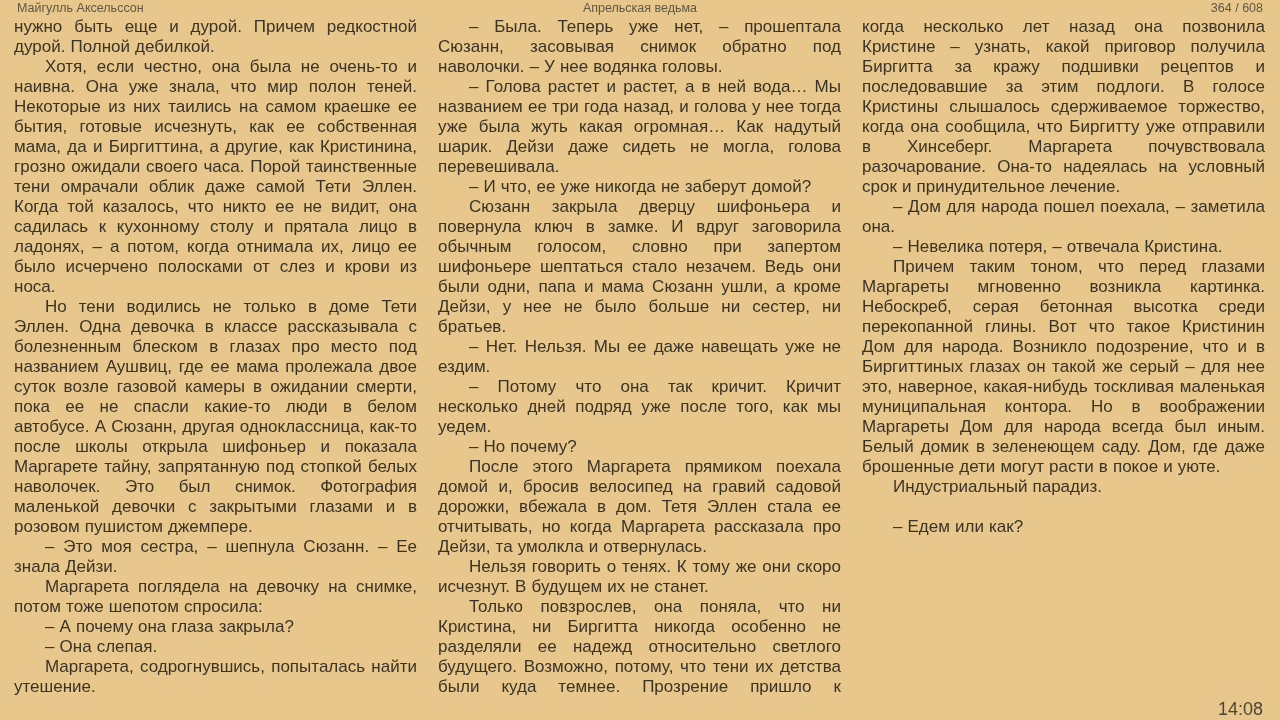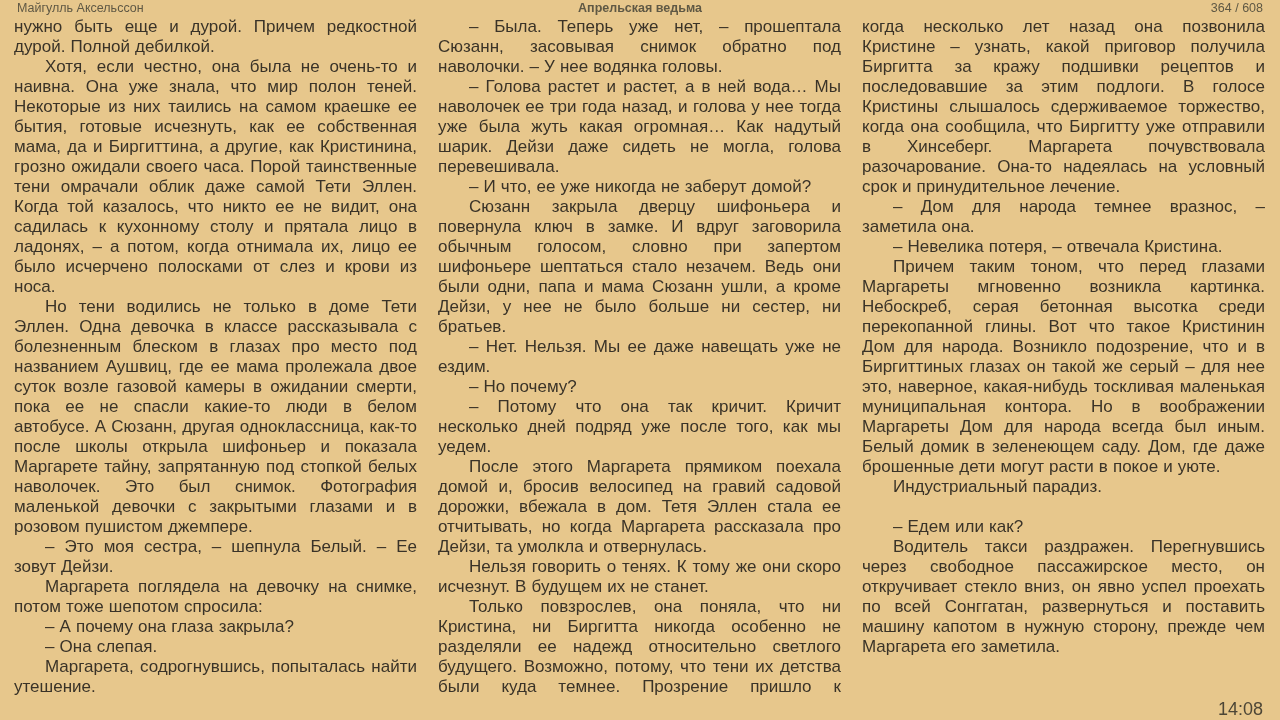--- a/index.html
+++ b/index.html
@@ -16,21 +16,21 @@
     font-family:"Liberation Sans","DejaVu Sans",sans-serif;
     position:relative;
     overflow:hidden;
   }
   .header{
     position:absolute;top:0;left:0;right:0;height:17px;
     font-size:12.5px;line-height:17px;
     color:var(--header-text);
   }
   .h-left{position:absolute;left:17px;top:0;white-space:nowrap;}
-  .h-center{position:absolute;left:0;right:0;top:0;text-align:center;white-space:nowrap;font-weight:bold;}
+  .h-center{position:absolute;left:0;right:0;top:0;text-align:center;white-space:nowrap;}
   .h-right{position:absolute;right:17px;top:0;white-space:nowrap;}
   .columns{
     position:absolute;left:14px;right:15px;top:17px;bottom:23px;
     display:flex;gap:21px;
   }
   .column{
     flex:1 1 0;
     min-width:0;
     overflow:hidden;
     font-size:17px;
@@ -58,44 +58,43 @@
     <span class="h-left">Майгулль Аксельссон</span>
     <span class="h-center">Апрельская ведьма</span>
     <span class="h-right">364 / 608</span>
   </div>
 
   <div class="columns">
     <div class="column">
         <p class="noindent">нужно быть еще и дурой. Причем редкостной дурой. Полной дебилкой.</p>
         <p class="indent">Хотя, если честно, она была не очень-то и наивна. Она уже знала, что мир полон теней. Некоторые из них таились на самом краешке ее бытия, готовые исчезнуть, как ее собственная мама, да и Биргиттина, а другие, как Кристинина, грозно ожидали своего часа. Порой таинственные тени омрачали облик даже самой Тети Эллен. Когда той казалось, что никто ее не видит, она садилась к кухонному столу и прятала лицо в ладонях, – а потом, когда отнимала их, лицо ее было исчерчено полосками от слез и крови из носа.</p>
         <p class="indent">Но тени водились не только в доме Тети Эллен. Одна девочка в классе рассказывала с болезненным блеском в глазах про место под названием Аушвиц, где ее мама пролежала двое суток возле газовой камеры в ожидании смерти, пока ее не спасли какие-то люди в белом автобусе. А Сюзанн, другая одноклассница, как-то после школы открыла шифоньер и показала Маргарете тайну, запрятанную под стопкой белых наволочек. Это был снимок. Фотография маленькой девочки с закрытыми глазами и в розовом пушистом джемпере.</p>
-        <p class="indent">– Это моя сестра, – шепнула Белый. – Ее зовут Дейзи.</p>
+        <p class="indent">– Это моя сестра, – шепнула Сюзанн. – Ее знала Дейзи.</p>
         <p class="indent">Маргарета поглядела на девочку на снимке, потом тоже шепотом спросила:</p>
         <p class="indent">– А почему она глаза закрыла?</p>
         <p class="indent">– Она слепая.</p>
         <p class="indent">Маргарета, содрогнувшись, попыталась найти утешение.</p>
       </div>
     <div class="column">
         <p class="indent">– Была. Теперь уже нет, – прошептала Сюзанн, засовывая снимок обратно под наволочки. – У нее водянка головы.</p>
-        <p class="indent">– Голова растет и растет, а в ней вода… Мы наволочек ее три года назад, и голова у нее тогда уже была жуть какая огромная… Как надутый шарик. Дейзи даже сидеть не могла, голова перевешивала.</p>
+        <p class="indent">– Голова растет и растет, а в ней вода… Мы названием ее три года назад, и голова у нее тогда уже была жуть какая огромная… Как надутый шарик. Дейзи даже сидеть не могла, голова перевешивала.</p>
         <p class="indent">– И что, ее уже никогда не заберут домой?</p>
         <p class="indent">Сюзанн закрыла дверцу шифоньера и повернула ключ в замке. И вдруг заговорила обычным голосом, словно при запертом шифоньере шептаться стало незачем. Ведь они были одни, папа и мама Сюзанн ушли, а кроме Дейзи, у нее не было больше ни сестер, ни братьев.</p>
         <p class="indent">– Нет. Нельзя. Мы ее даже навещать уже не ездим.</p>
+        <p class="indent">– Потому что она так кричит. Кричит несколько дней подряд уже после того, как мы уедем.</p>
         <p class="indent">– Но почему?</p>
-        <p class="indent">– Потому что она так кричит. Кричит несколько дней подряд уже после того, как мы уедем.</p>
         <p class="indent">После этого Маргарета прямиком поехала домой и, бросив велосипед на гравий садовой дорожки, вбежала в дом. Тетя Эллен стала ее отчитывать, но когда Маргарета рассказала про Дейзи, та умолкла и отвернулась.</p>
         <p class="indent">Нельзя говорить о тенях. К тому же они скоро исчезнут. В будущем их не станет.</p>
         <p class="indent">Только повзрослев, она поняла, что ни Кристина, ни Биргитта никогда особенно не разделяли ее надежд относительно светлого будущего. Возможно, потому, что тени их детства были куда темнее. Прозрение пришло к Маргарете,</p>
       </div>
     <div class="column">
         <p class="noindent">когда несколько лет назад она позвонила Кристине – узнать, какой приговор получила Биргитта за кражу подшивки рецептов и последовавшие за этим подлоги. В голосе Кристины слышалось сдерживаемое торжество, когда она сообщила, что Биргитту уже отправили в Хинсеберг. Маргарета почувствовала разочарование. Она-то надеялась на условный срок и принудительное лечение.</p>
-        <p class="indent">– Дом для народа темнее вразнос, – заметила она.</p>
+        <p class="indent">– Дом для народа пошел поехала, – заметила она.</p>
         <p class="indent">– Невелика потеря, – отвечала Кристина.</p>
         <p class="indent">Причем таким тоном, что перед глазами Маргареты мгновенно возникла картинка. Небоскреб, серая бетонная высотка среди перекопанной глины. Вот что такое Кристинин Дом для народа. Возникло подозрение, что и в Биргиттиных глазах он такой же серый – для нее это, наверное, какая-нибудь тоскливая маленькая муниципальная контора. Но в воображении Маргареты Дом для народа всегда был иным. Белый домик в зеленеющем саду. Дом, где даже брошенные дети могут расти в покое и уюте.</p>
         <p class="indent">Индустриальный парадиз.</p>
         <p class="indent gap-before">– Едем или как?</p>
-        <p class="indent">Водитель такси раздражен. Перегнувшись через свободное пассажирское место, он откручивает стекло вниз, он явно успел проехать по всей Сонггатан, развернуться и поставить машину капотом в нужную сторону, прежде чем Маргарета его заметила.</p>
       </div>
   </div>
 
   <div class="clock">14:08</div>
 
 </div>
 
 </body></html>

